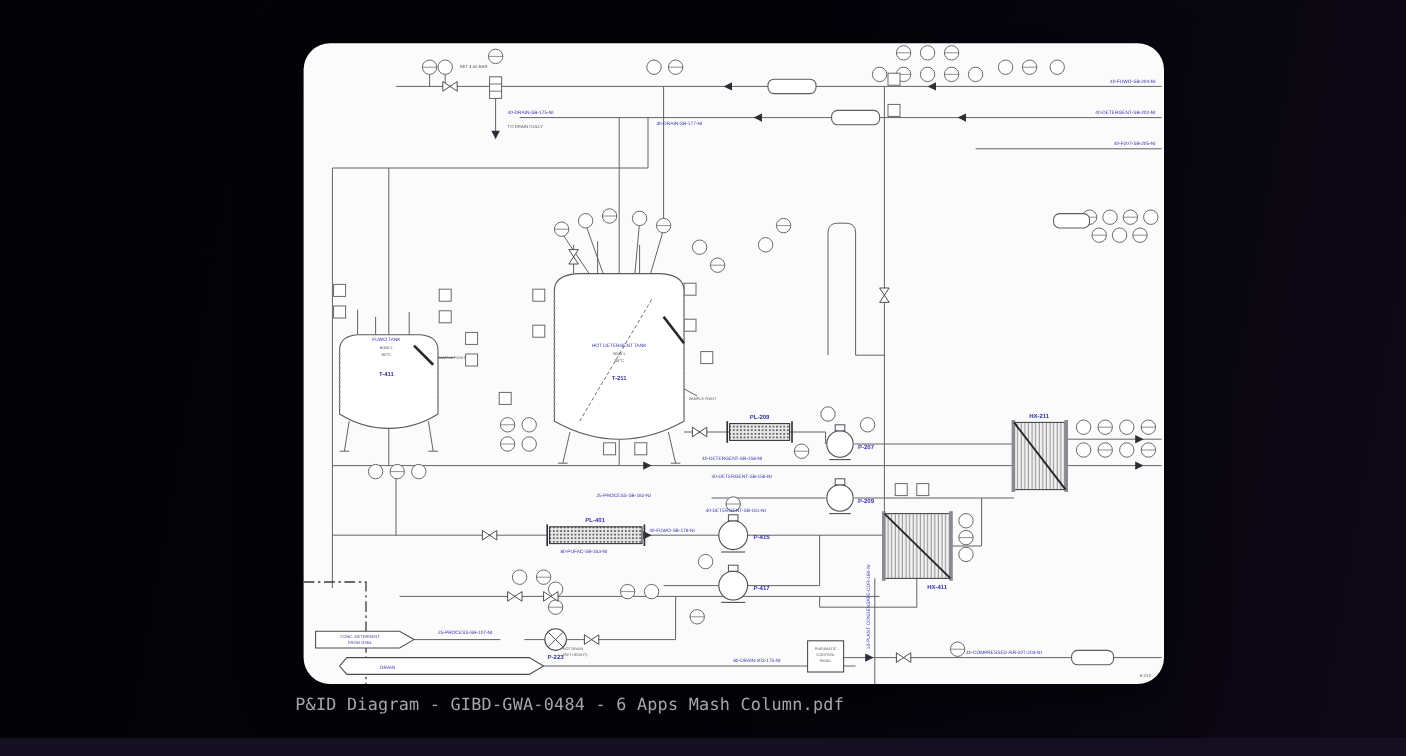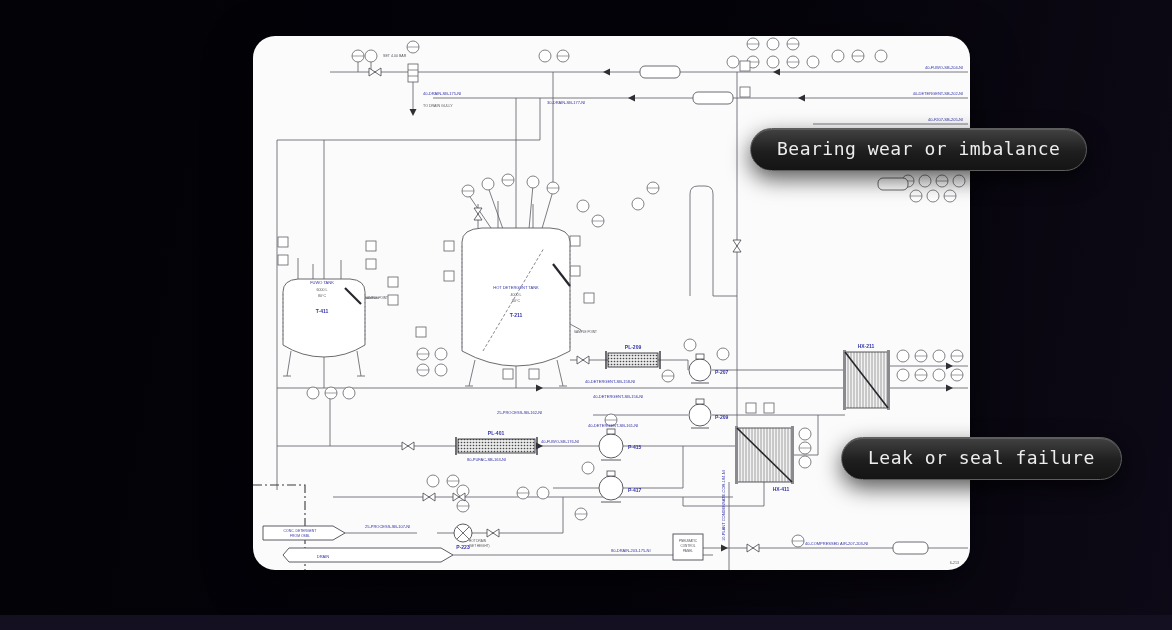--- a/index.html
+++ b/index.html
@@ -384,18 +384,17 @@
       <text class="bl" x="288" y="407">40-FUWO-SB-176-NI</text>
       <text class="bl" x="214" y="425">80-PUFAC-SB-163-NI</text>
       <text class="bl" x="112" y="492">25-PROCESS-SB-107-NI</text>
       <text class="bl" x="358" y="516">80-DRAIN-203-175-NI</text>
       <text class="bl" x="552" y="509">40-COMPRESSED AIR-207-203-NI</text>
       <text class="bl" transform="translate(472,505) rotate(-90)">10-PLANT CONDENSATE-COR-184-NI</text>
       <text class="bl" x="294" y="68">30-DRAIN-SB-177-NI</text>
     </svg>
   </div>
 
-
-  <div class="callout co-bearing">Bearing wear or imbalance</div>
-  <div class="callout co-leak">Leak or seal failure</div>
+  <div class="caption">P&amp;ID Diagram - GIBD-GWA-0484 - 6 Apps Mash Column.pdf</div>
+
 
   <div class="bottom-bar"></div>
 </div>
 
 </body></html>

